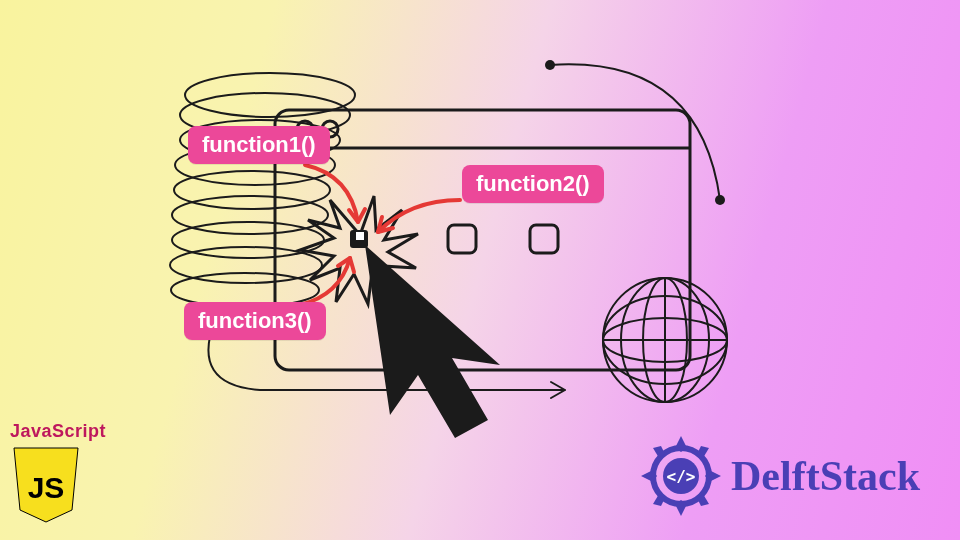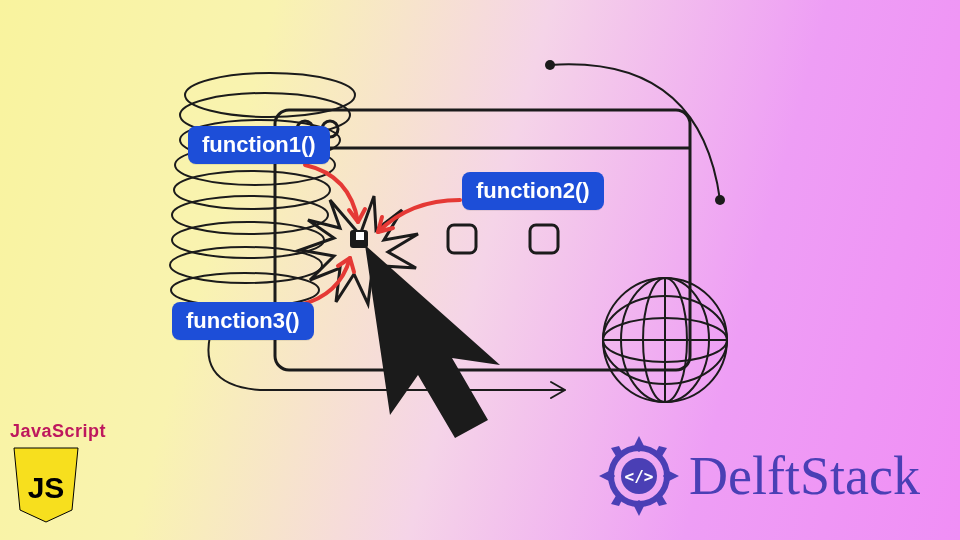--- a/index.html
+++ b/index.html
@@ -1,23 +1,23 @@
 <!DOCTYPE html>
 <html><head>
 <meta charset="utf-8">
 <style>
 *{margin:0;padding:0;box-sizing:border-box}
 body{width:960px;height:540px;overflow:hidden;position:relative;font-family:Arial,sans-serif;background:linear-gradient(105deg,#f9f39e 0%,#f9f3b0 25%,#f5d4e8 50%,#ee9ef5 75%,#f08ef5 100%)}
 .stage{position:absolute;inset:0}
-.fn-badge{position:absolute;background:#1d4ed8;color:#fff;font-weight:700;font-size:22px;padding:6px 14px;border-radius:8px;box-shadow:0 1px 0 rgba(0,0,0,.08);font-family:Arial,sans-serif}
+.fn-badge{position:absolute;background:#ec4899;color:#fff;font-weight:700;font-size:22px;padding:6px 14px;border-radius:8px;box-shadow:0 1px 0 rgba(0,0,0,.08);font-family:Arial,sans-serif}
 .js-badge{position:absolute;left:10px;bottom:12px;width:100px}
 .js-badge .title{font-weight:700;font-size:18px;color:#be185d;letter-spacing:.5px}
 .js-badge .shield{width:72px;height:78px;margin-top:4px;position:relative}
 .delft{position:absolute;right:40px;bottom:24px;display:flex;align-items:center;gap:10px}
-.delft-text{font-size:54px;color:#4a3fb5;font-weight:400;font-family:Georgia,serif}
+.delft-text{font-size:42px;color:#4a3fb5;font-weight:700;font-family:Georgia,serif}
 </style>
 </head>
 <body>
 
 <div class="stage">
 
 <svg width="960" height="540" viewBox="0 0 960 540" style="position:absolute;inset:0">
 
   <g stroke="#1b1b1b" stroke-width="2" fill="none">
     <ellipse cx="270" cy="95" rx="85" ry="22"></ellipse>
@@ -82,22 +82,22 @@
 
     <path d="M 460 200 Q 410 200 378 232"></path>
     <path d="M 378 232 l 4 -15 M 378 232 l 15 -4"></path>
 
     <path d="M 300 305 Q 340 295 350 258"></path>
     <path d="M 350 258 l -12 8 M 350 258 l 4 14"></path>
   </g>
 </svg>
 
 <div class="fn-badge" style="left:188px;top:126px">function1()</div>
-<div class="fn-badge" style="left:462px;top:172px">function2()</div>
-<div class="fn-badge" style="left:172px;top:302px">function3()</div>
+<div class="fn-badge" style="left:462px;top:165px">function2()</div>
+<div class="fn-badge" style="left:184px;top:302px">function3()</div>
 
 <div class="js-badge">
   <div class="title">JavaScript</div>
   <svg class="shield" viewBox="0 0 72 78">
     <path d="M4 2 L68 2 L62 64 L36 76 L10 64 Z" fill="#f7df1e" stroke="#000" stroke-width="1"></path>
     <text x="36" y="52" text-anchor="middle" font-size="30" font-weight="700" fill="#000" font-family="Arial">JS</text>
   </svg>
 </div>
 
 <div class="delft">

